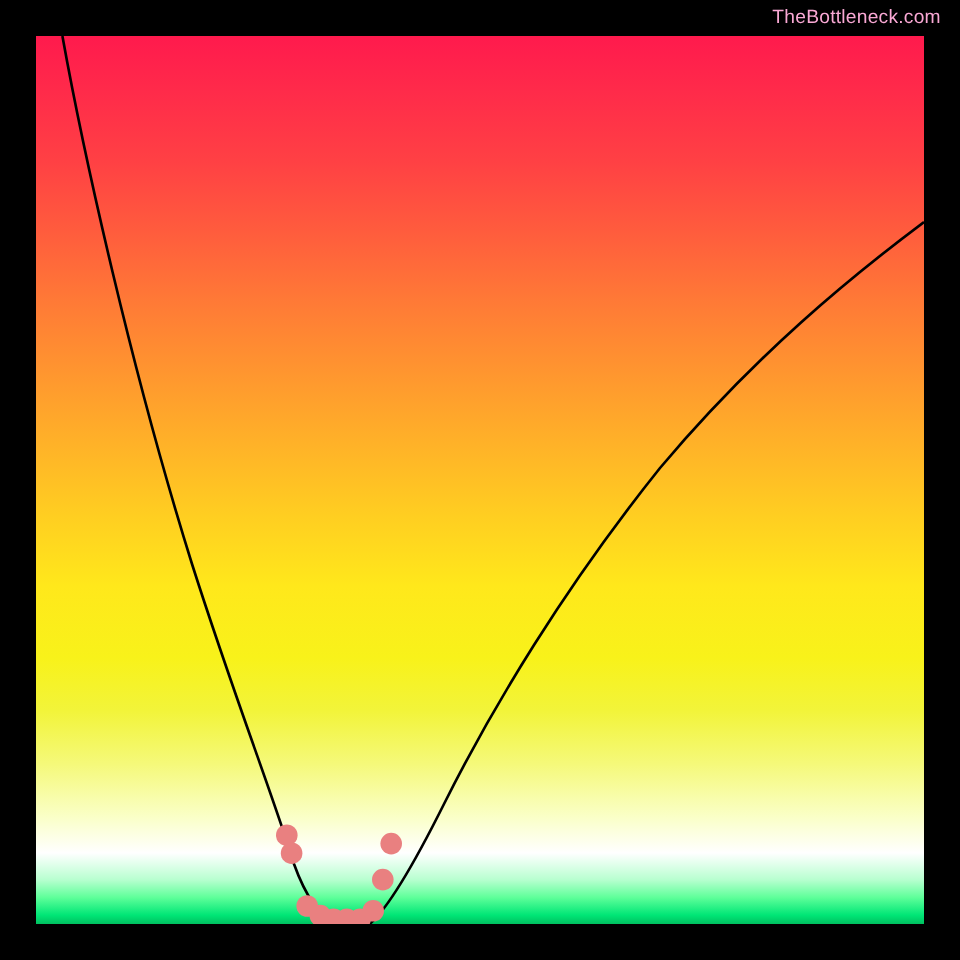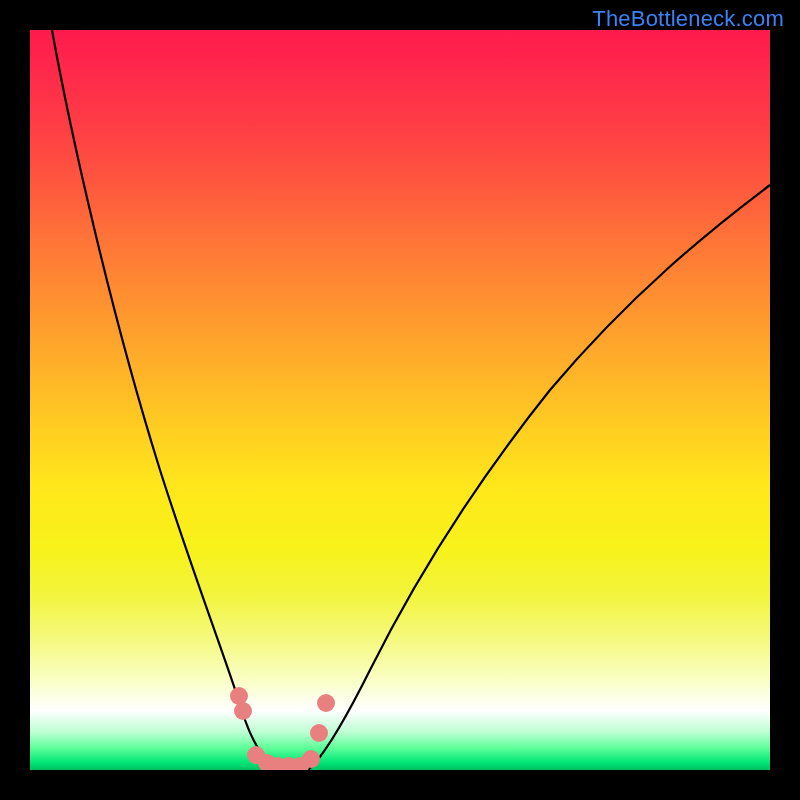--- a/index.html
+++ b/index.html
@@ -48,22 +48,22 @@
   .curve-layer {
     position: absolute;
     left: 0; top: 0;
     width: 100%;
     height: 100%;
   }
   .watermark {
     position: absolute;
     right: 16px;
     top: 6px;
-    color: #3b82f6;
-    font-size: 22px;
+    color: #f9a8d4;
+    font-size: 16px;
     font-weight: 400;
     letter-spacing: 0.2px;
     user-select: none;
   }
 </style>
 </head>
 <body>
 
 <div class="chart-frame">
   <div class="gradient-bg"></div>

